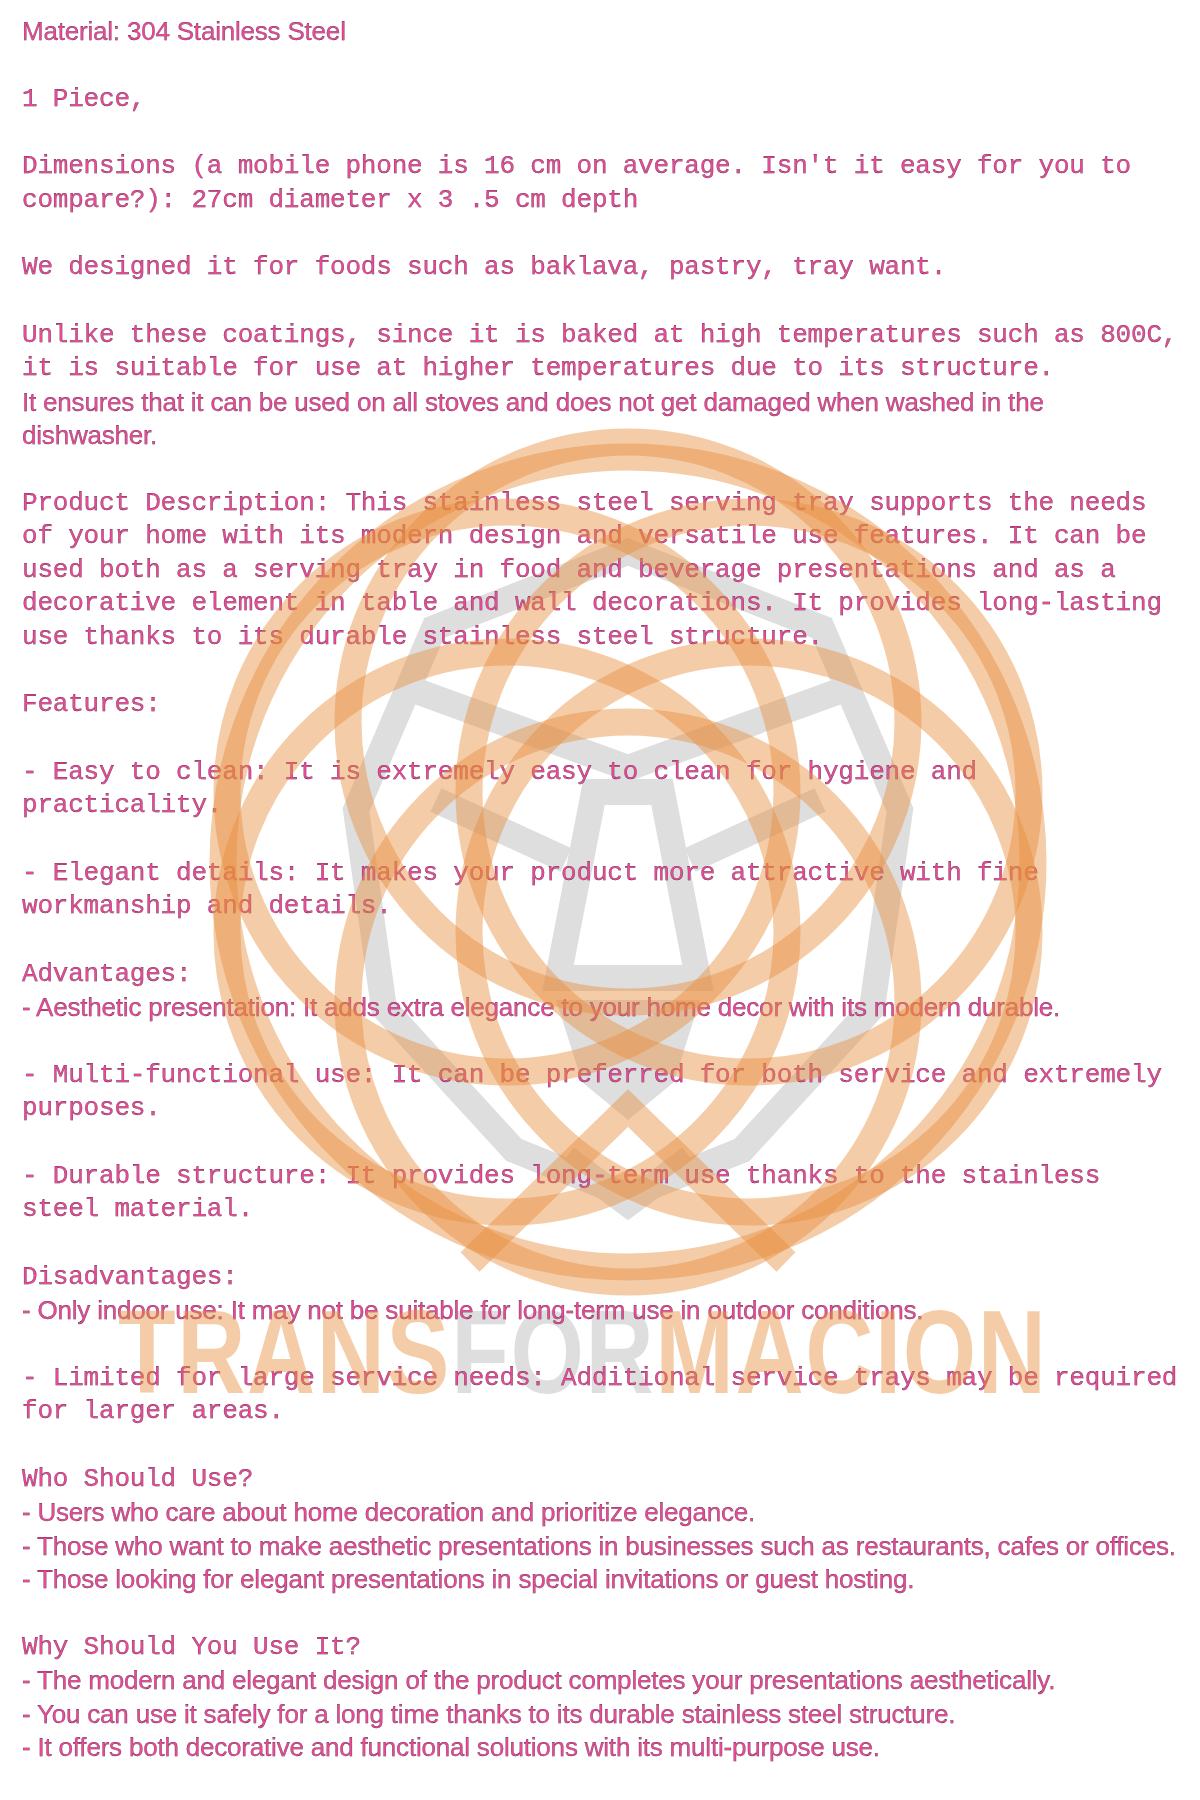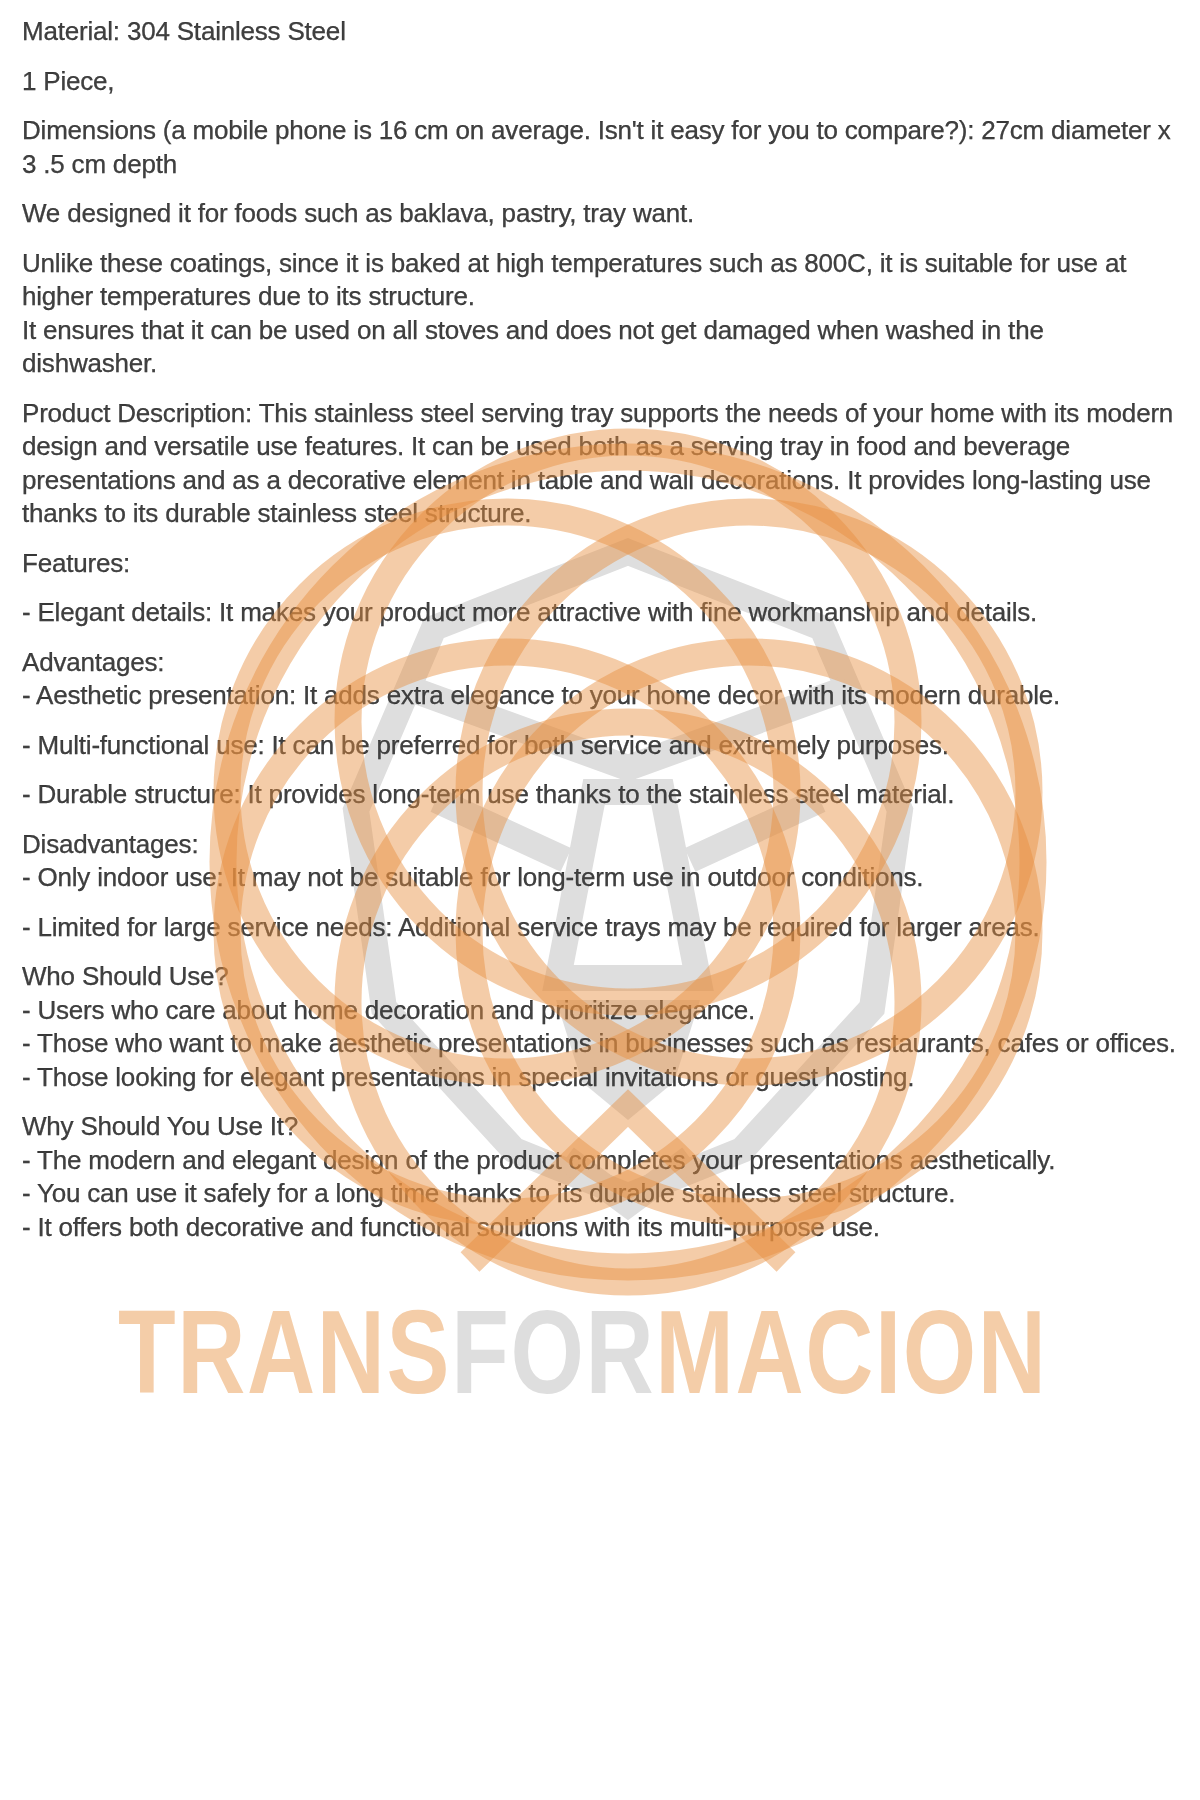--- a/index.html
+++ b/index.html
@@ -14,25 +14,25 @@
 
   
   .content{
     position:relative;
     z-index:1;
     padding:15px 22px 0 22px;
     width:1156px;
     font-size:26px;
     line-height:33.5px;
     letter-spacing:-0.2px;
-    color:#404040;
+    color:#ec4899;
     -webkit-text-stroke:0.25px #1d1d1d;
   }
   .content p{margin:0;}
-  .content p.gap{margin-top:16px;}
+  .content p.gap{margin-top:34px;font-family:Liberation Mono, monospace;}
 
   
   .wm-under{position:absolute;inset:0;z-index:0;pointer-events:none;}
   .wm-over{position:absolute;inset:0;z-index:2;pointer-events:none;}
   .wm-svg{position:absolute;left:0;top:0;}
 
   .wm-word{
     position:absolute;
     left:118px;
     top:1293px;
@@ -76,20 +76,21 @@
 
   <div class="content">
     <p>Material: 304 Stainless Steel</p>
     <p class="gap">1 Piece,</p>
     <p class="gap">Dimensions (a mobile phone is 16 cm on average. Isn't it easy for you to compare?): 27cm diameter x 3 .5 cm depth</p>
     <p class="gap">We designed it for foods such as baklava, pastry, tray want.</p>
     <p class="gap">Unlike these coatings, since it is baked at high temperatures such as 800C, it is suitable for use at higher temperatures due to its structure.</p>
     <p>It ensures that it can be used on all stoves and does not get damaged when washed in the dishwasher.</p>
     <p class="gap">Product Description: This stainless steel serving tray supports the needs of your home with its modern design and versatile use features. It can be used both as a serving tray in food and beverage presentations and as a decorative element in table and wall decorations. It provides long-lasting use thanks to its durable stainless steel structure.</p>
     <p class="gap">Features:</p>
+    <p class="gap">- Easy to clean: It is extremely easy to clean for hygiene and practicality.</p>
     <p class="gap">- Elegant details: It makes your product more attractive with fine workmanship and details.</p>
     <p class="gap">Advantages:</p>
     <p>- Aesthetic presentation: It adds extra elegance to your home decor with its modern durable.</p>
     <p class="gap">- Multi-functional use: It can be preferred for both service and extremely purposes.</p>
     <p class="gap">- Durable structure: It provides long-term use thanks to the stainless steel material.</p>
     <p class="gap">Disadvantages:</p>
     <p>- Only indoor use: It may not be suitable for long-term use in outdoor conditions.</p>
     <p class="gap">- Limited for large service needs: Additional service trays may be required for larger areas.</p>
     <p class="gap">Who Should Use?</p>
     <p>- Users who care about home decoration and prioritize elegance.</p>

